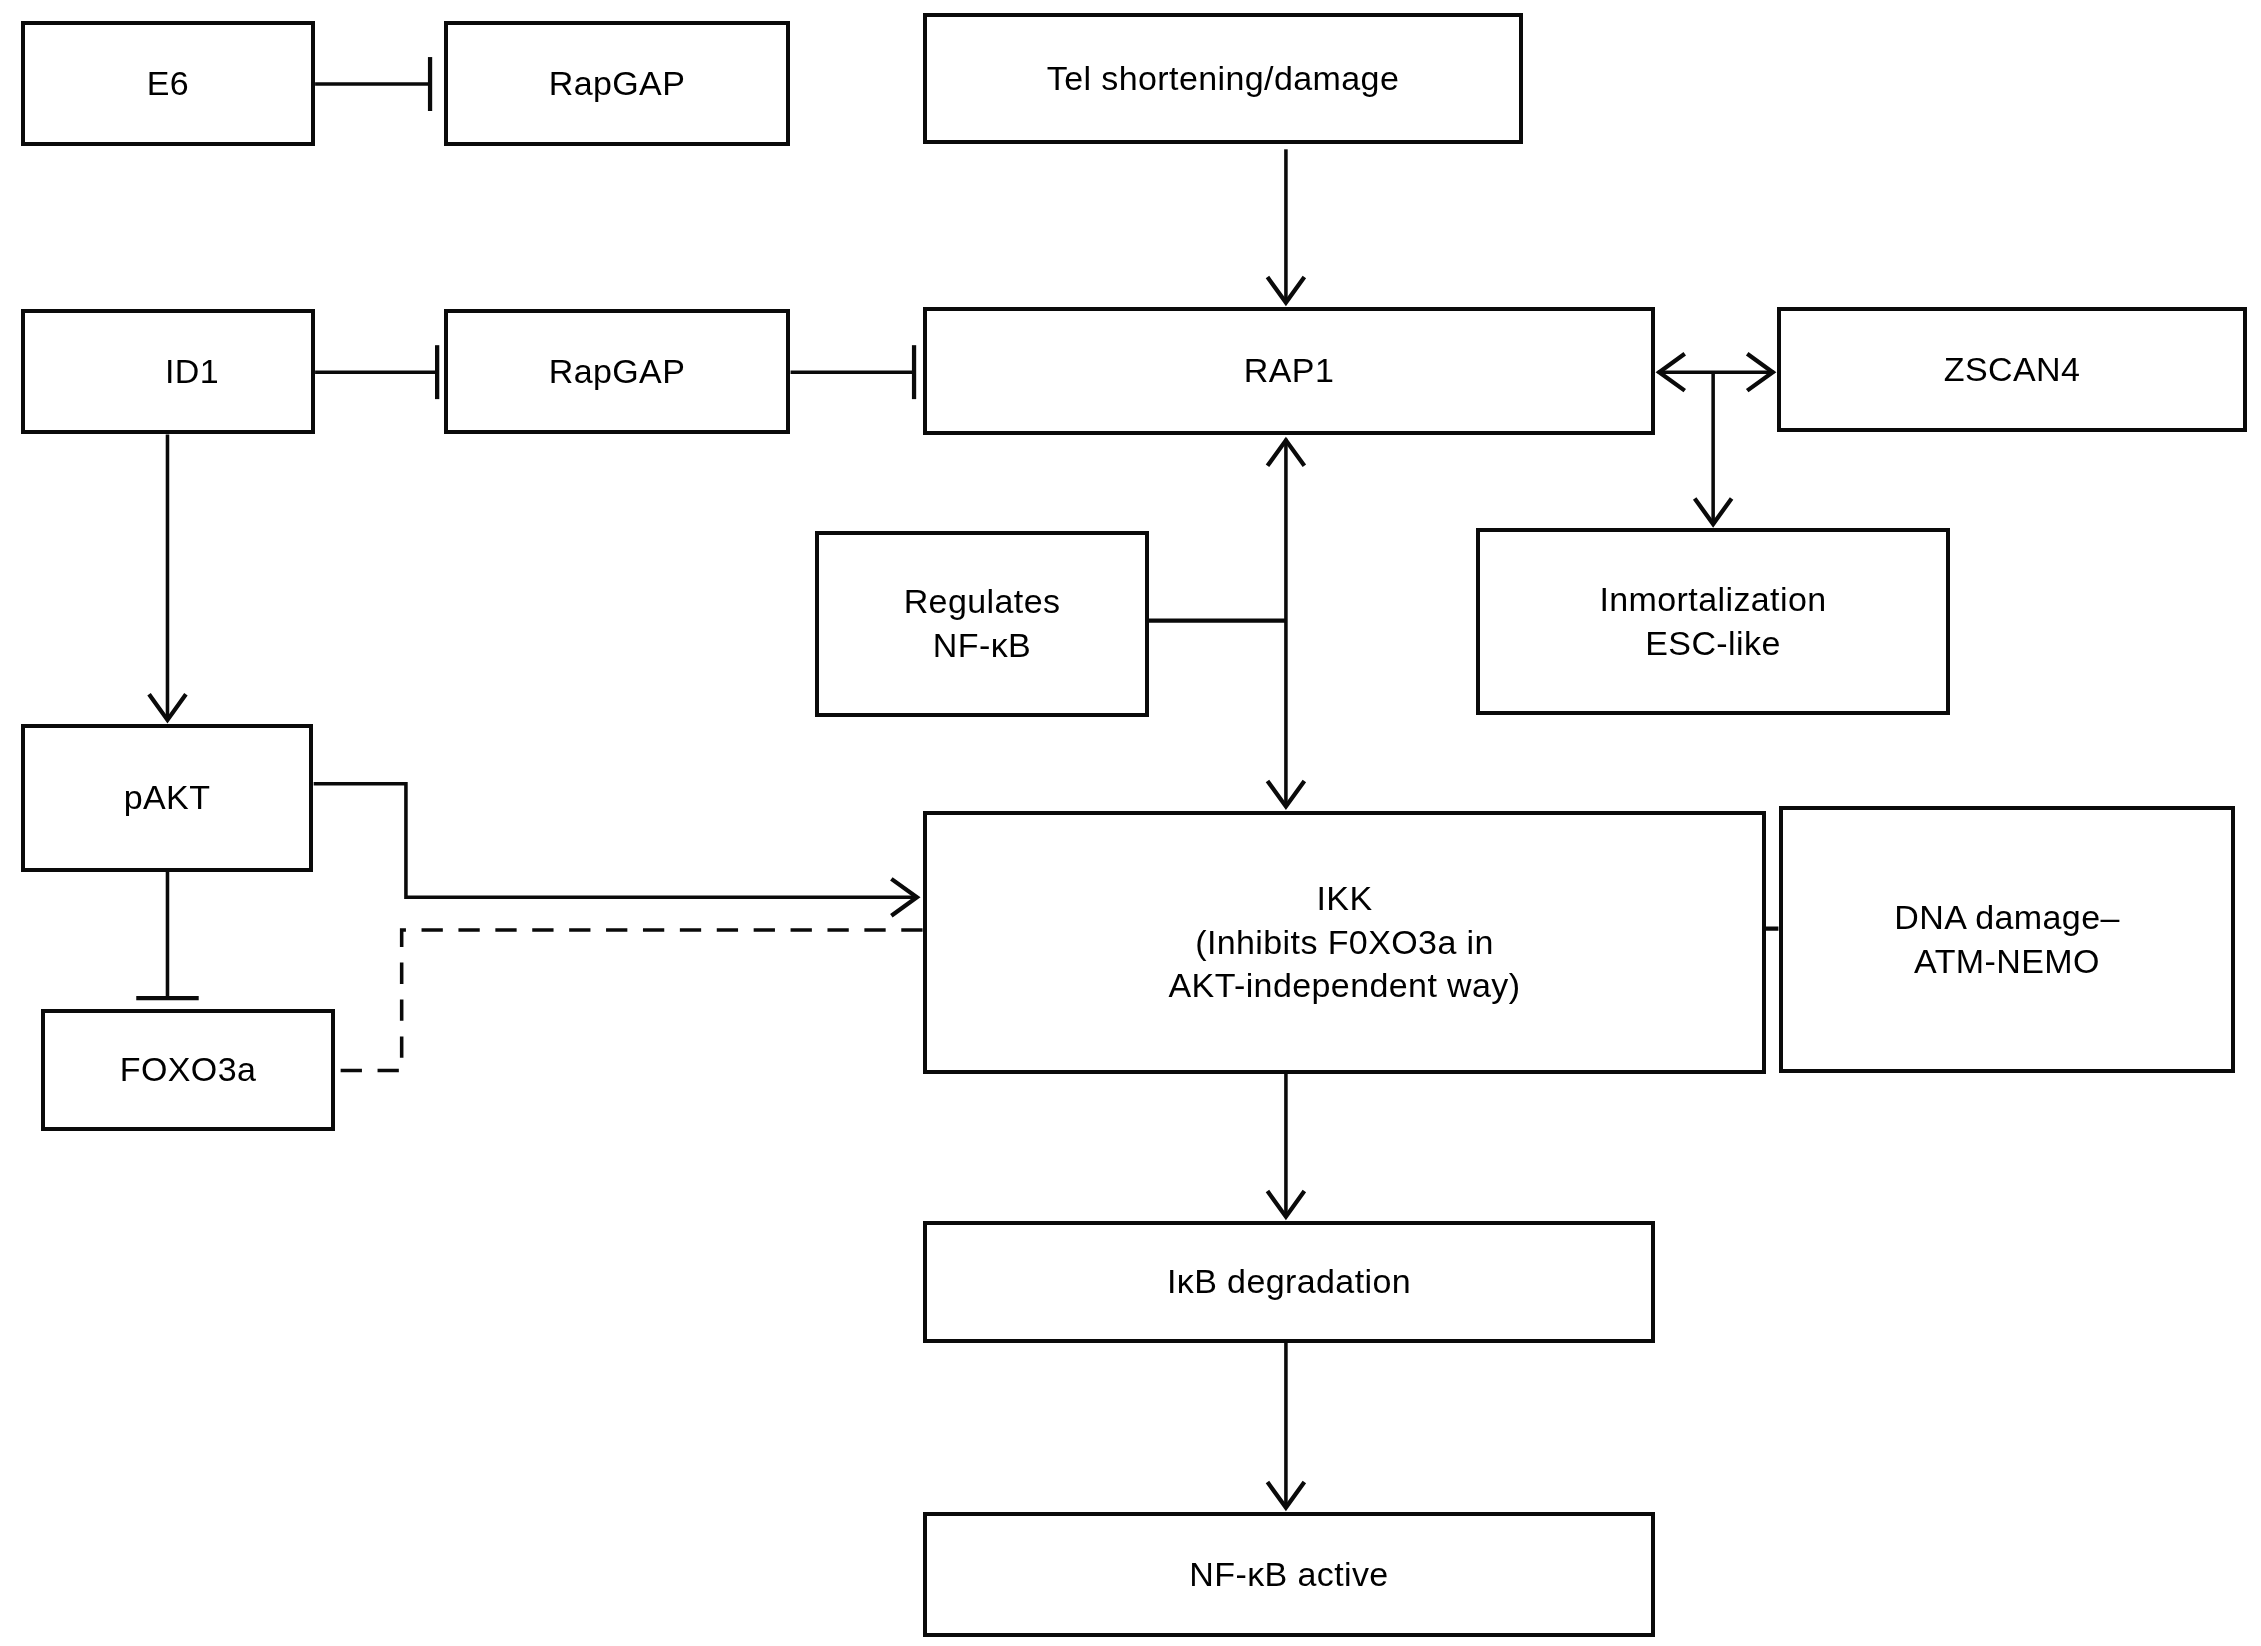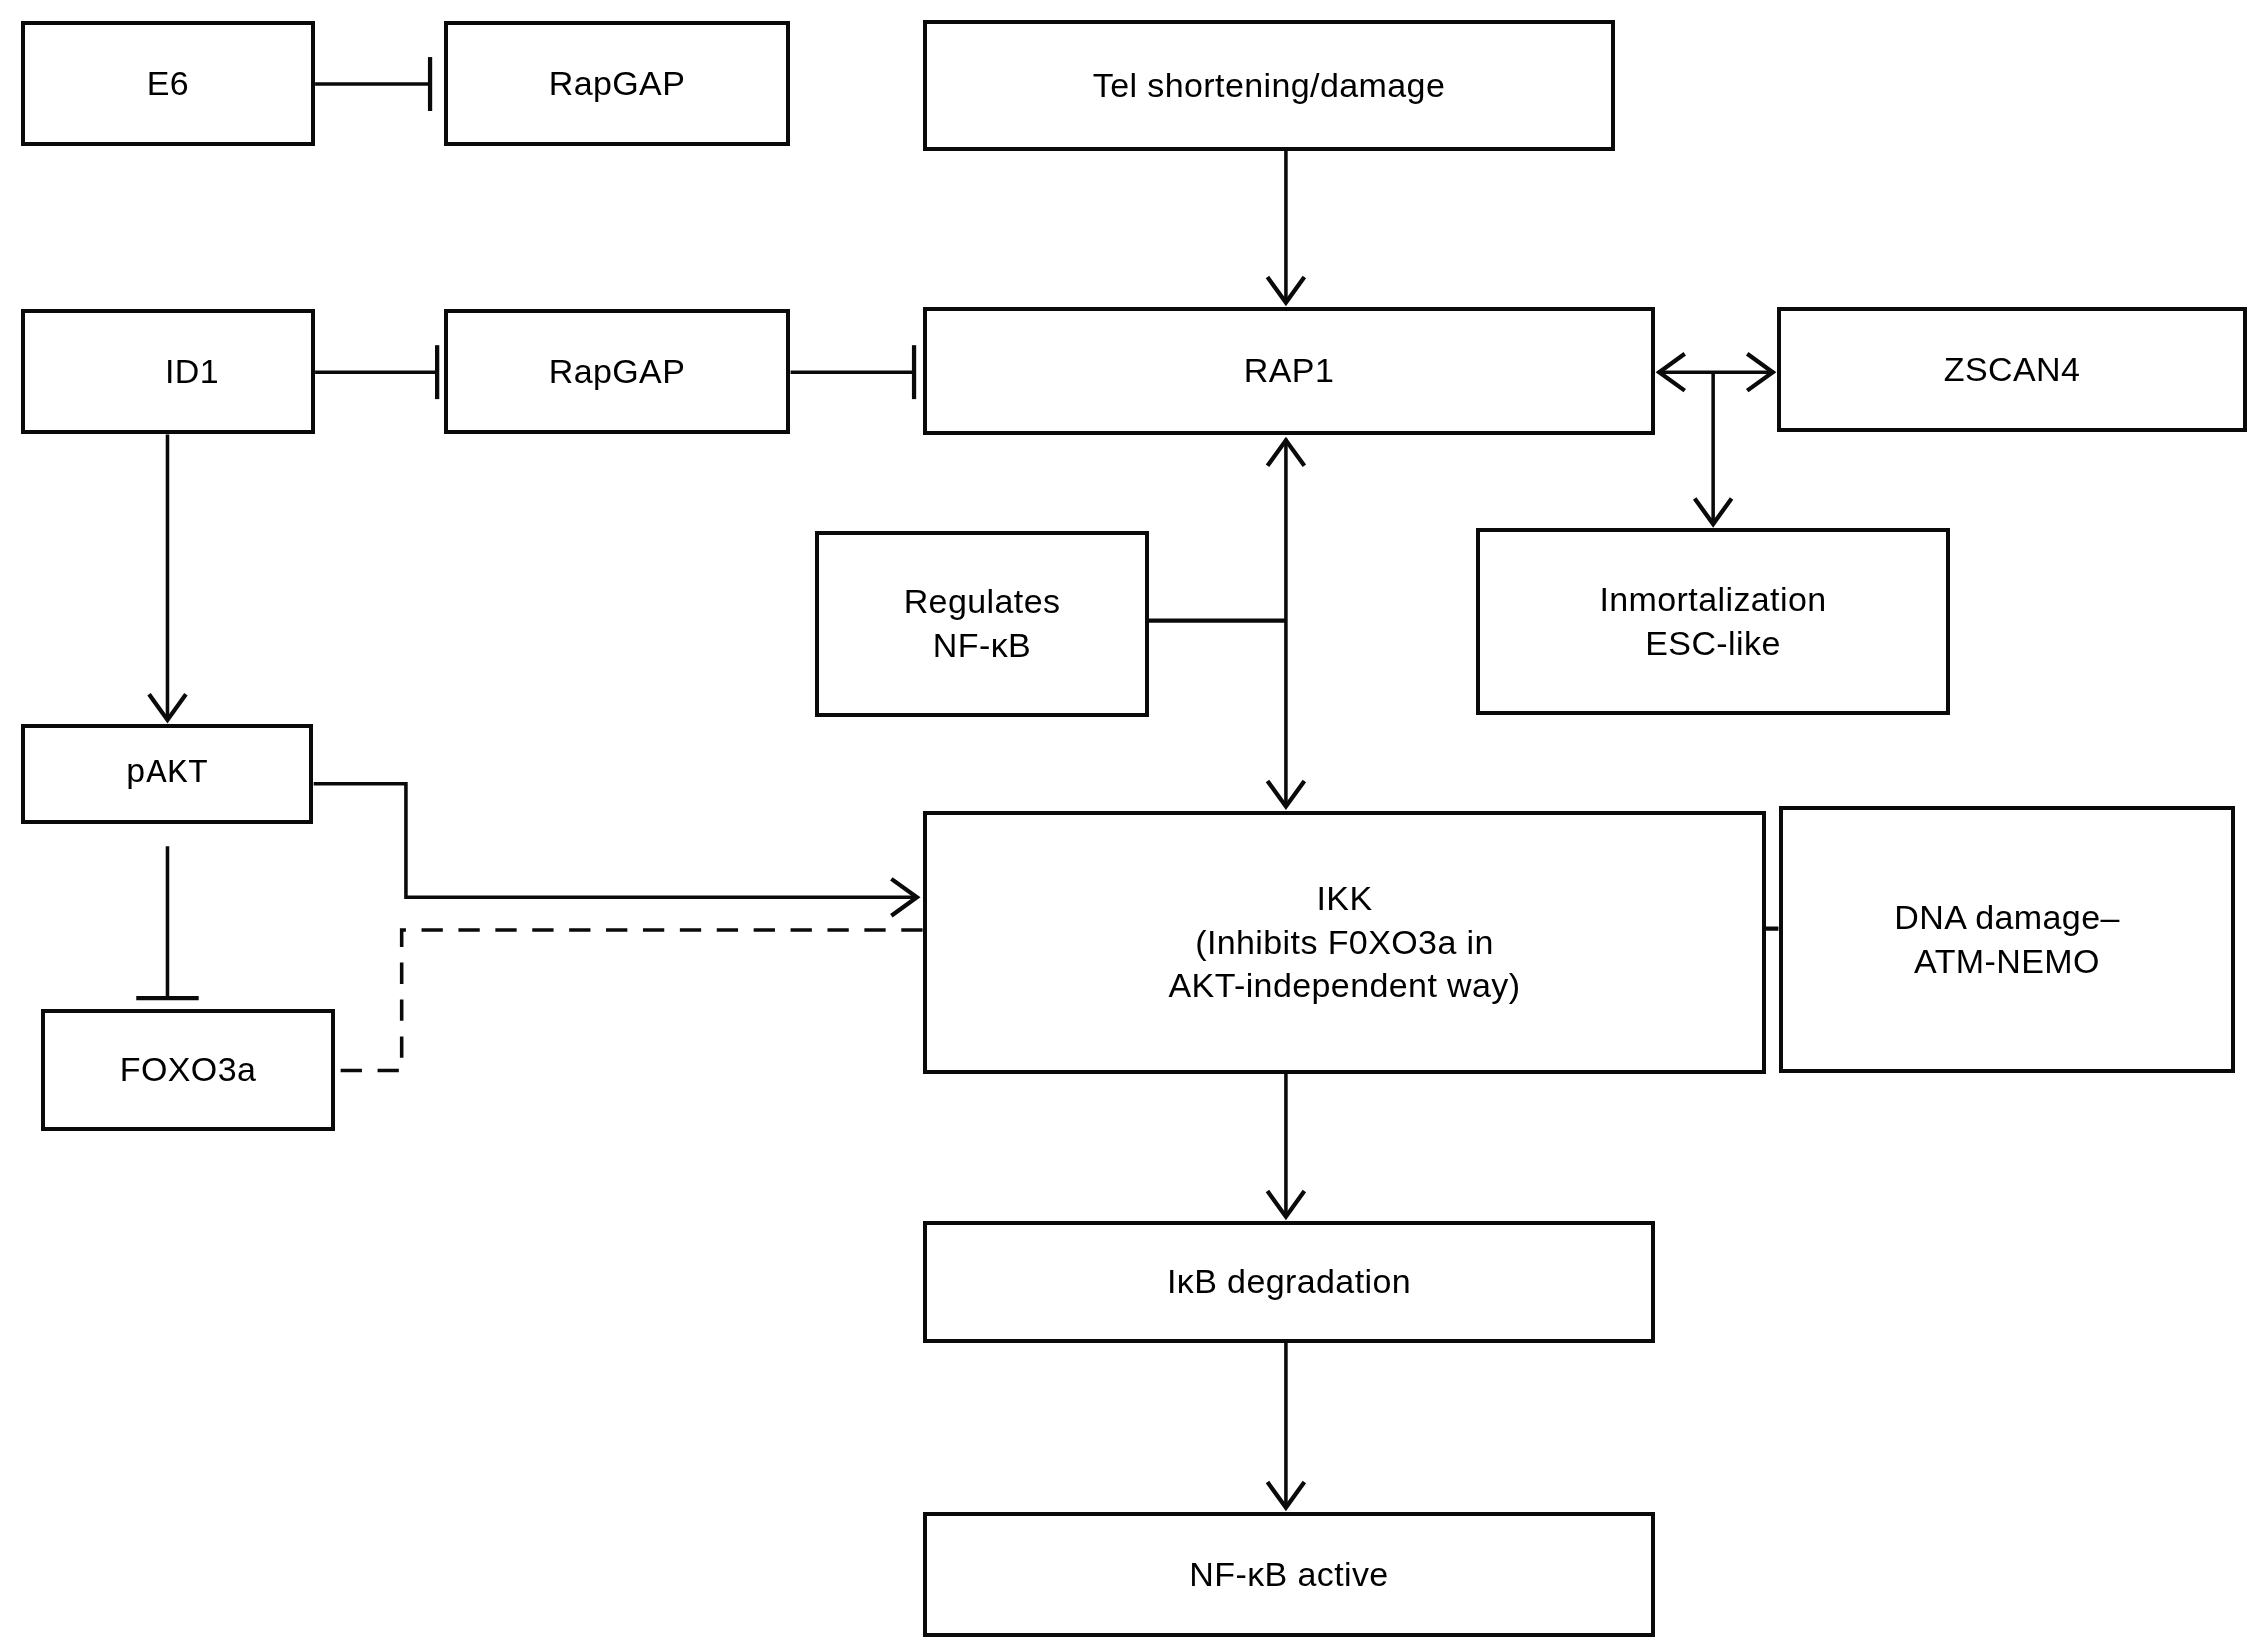--- a/index.html
+++ b/index.html
@@ -6,28 +6,28 @@
   body{width:2261px;height:1647px;position:relative;overflow:hidden;
        font-family:"Liberation Sans", sans-serif;color:#000;}
   #diagram{position:absolute;left:0;top:0;width:2261px;height:1647px;}
   svg.wires{position:absolute;left:0;top:0;width:2261px;height:1647px;}
   .node{position:absolute;box-sizing:border-box;border:4.3px solid #0a0a0a;background:#ffffff;
         display:flex;align-items:center;justify-content:center;text-align:center;
         font-size:34px;line-height:1.28;white-space:pre-line;letter-spacing:0.4px;}
   
   .n-e6      {left:21px;   top:21px;   width:294px;  height:125px;}
   .n-rapgap1 {left:444px;  top:21px;   width:346px;  height:125px;}
-  .n-tel     {left:923px; top:20px;   width:692px; height:131px;text-align:right;}
+  .n-tel     {left:923px; top:13px;   width:600px; height:131px;text-align:right;}
   .n-id1     {left:21px;   top:309px;  width:294px;  height:125px;padding-left:48px;}
   .n-rapgap2 {left:444px;  top:309px;  width:346px;  height:125px;}
   .n-rap1    {left:923px; top:307px;  width:732px; height:128px;}
   .n-zscan4  {left:1777px; top:307px;  width:470px;  height:125px;}
   .n-regulates{left:815px;top:531px;  width:334px;  height:186px;}
   .n-inmort  {left:1476px; top:528px;  width:474px;  height:187px;}
-  .n-pakt    {left:21px;   top:724px; width:292px;  height:100px;font-family:Liberation Mono, monospace;}
+  .n-pakt    {left:21px;   top:724px; width:292px;  height:148px;}
   .n-foxo3a  {left:21px;   top:1009px; width:294px;  height:122px;margin-left:20px;}
   .n-ikk     {left:923px; top:811px; width:843px; height:263px;}
   .n-dna     {left:1779px; top:806px; width:456px;  height:267px;text-align:center;}
   .n-ikb     {left:923px; top:1221px; width:732px; height:122px;}
   .n-nfkb    {left:923px; top:1512px; width:732px; height:125px;}
   .wire{stroke:#0a0a0a;stroke-width:5;fill:none;}
   .thick{stroke-width:6;}
   .dashed{stroke-dasharray:30 22;}
 </style>
 </head>

